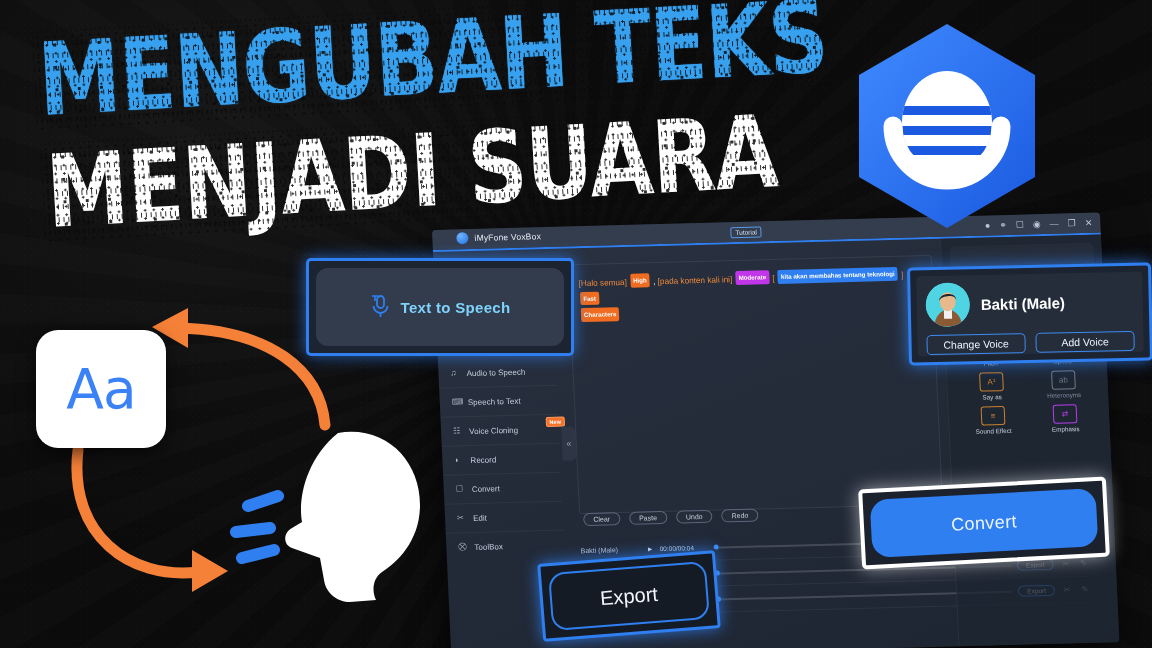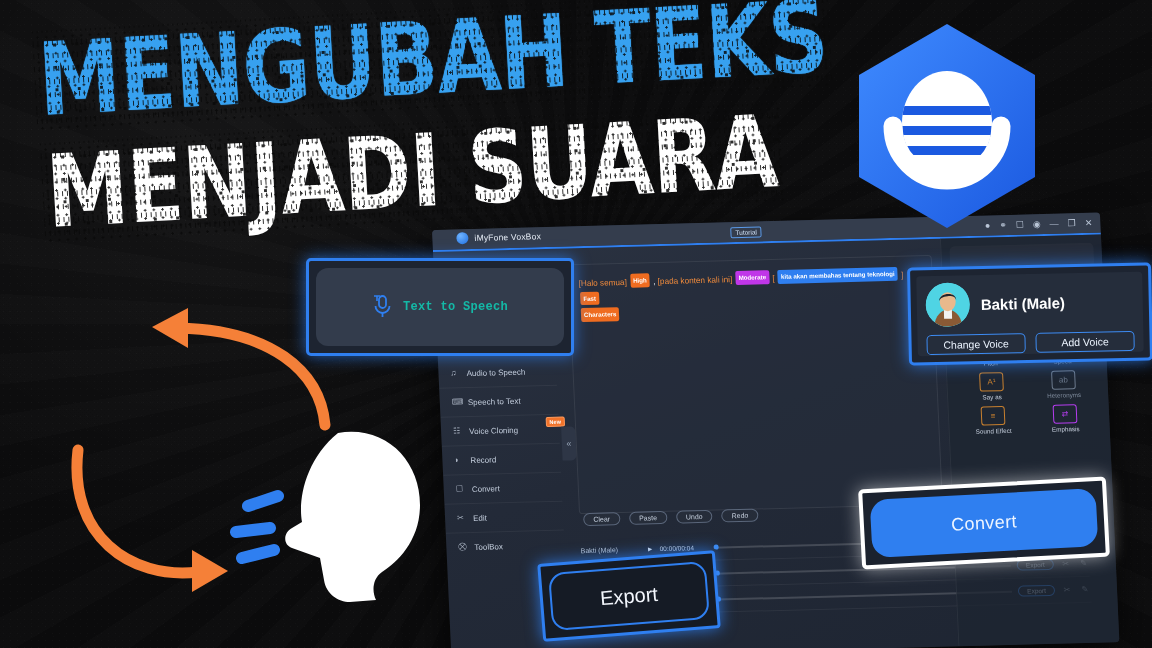--- a/index.html
+++ b/index.html
@@ -125,21 +125,21 @@
   .tool-lb{font-size:6.3px;color:#c5cedc;}
   .tool-lb.dim{color:#7e8a9b;}
 
   
   .callout{position:absolute;z-index:40;}
   #co-tts{left:306px;top:258px;width:262px;height:92px;
     background:#1d2431;border:3px solid #2f7ff0;border-radius:5px;
     box-shadow:0 0 16px rgba(47,127,240,.75);}
   #co-tts .inner{position:absolute;inset:7px;background:#333c4c;border-radius:12px;
     display:flex;align-items:center;justify-content:center;gap:10px;}
-  #co-tts .lbl{font-size:12px;font-weight:bold;color:#14b8a6;letter-spacing:.3px;font-family:Liberation Mono, monospace;}
+  #co-tts .lbl{font-size:15px;font-weight:bold;color:#7dd3fc;letter-spacing:.3px;}
 
   #co-voice{left:908px;top:265px;width:238px;height:92px;
     background:#1d2431;border:3px solid #2f7ff0;border-radius:5px;
     box-shadow:0 0 16px rgba(47,127,240,.8);
     transform:rotate(-1.2deg);}
   #co-voice .inner{position:absolute;inset:6px;background:#252d3b;border-radius:4px;
     padding:7px 9px;}
   #vrow{display:flex;align-items:center;gap:11px;}
   #avatar{width:44px;height:44px;border-radius:50%;overflow:hidden;flex:none;
     background:#4fd4e4;position:relative;}
@@ -338,20 +338,23 @@
                L 300 258 L 272 248 C 262 244 264 232 272 228 L 282 222
                C 278 200 285 160 318 133 Z"></path>
     </g>
 
     <g stroke="#2f7ff0" stroke-width="12" stroke-linecap="round">
       <line x1="228" y1="206" x2="258" y2="196"></line>
       <line x1="216" y1="232" x2="250" y2="228"></line>
       <line x1="222" y1="258" x2="254" y2="250"></line>
     </g>
   </svg>
+  <div id="aacard">
+    <span>Aa</span>
+  </div>
 
   <div class="callout" id="co-tts">
     <div class="inner">
       <svg width="21" height="24" viewBox="0 0 21 24">
         <rect x="7" y="1" width="7" height="12" rx="3.5" fill="none" stroke="#2f7ff0" stroke-width="1.8"></rect>
         <path d="M3.5 11 a7 7 0 0 0 14 0" fill="none" stroke="#2f7ff0" stroke-width="1.8"></path>
         <line x1="10.5" y1="18" x2="10.5" y2="22" stroke="#2f7ff0" stroke-width="1.8"></line>
         <path d="M2 1 h6 M5 1 v5" stroke="#2f7ff0" stroke-width="1.6" fill="none"></path>
       </svg>
       <span class="lbl">Text to Speech</span>

